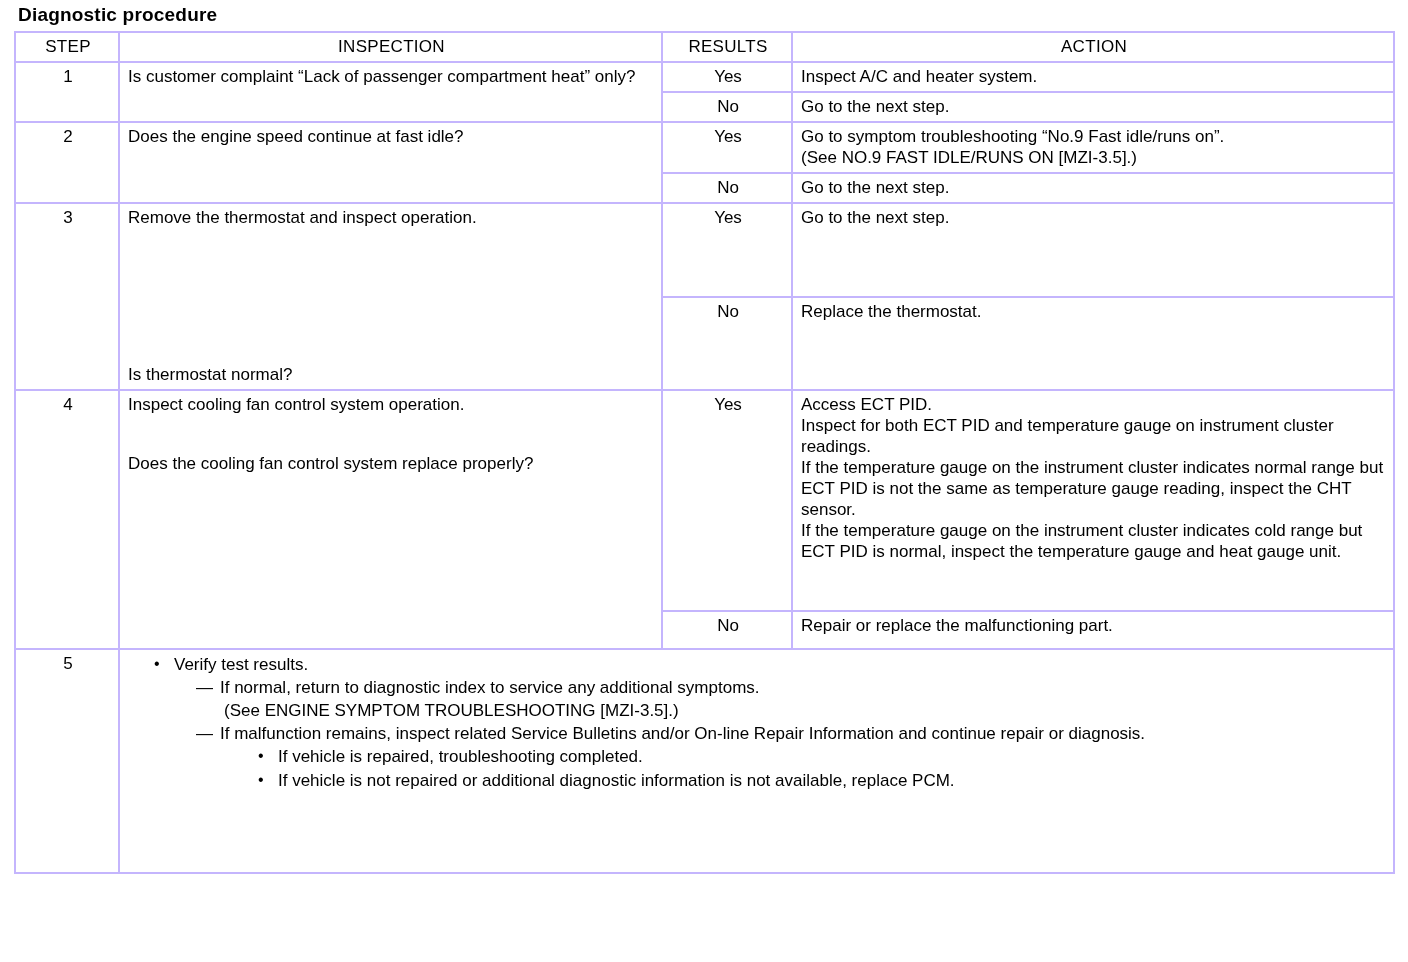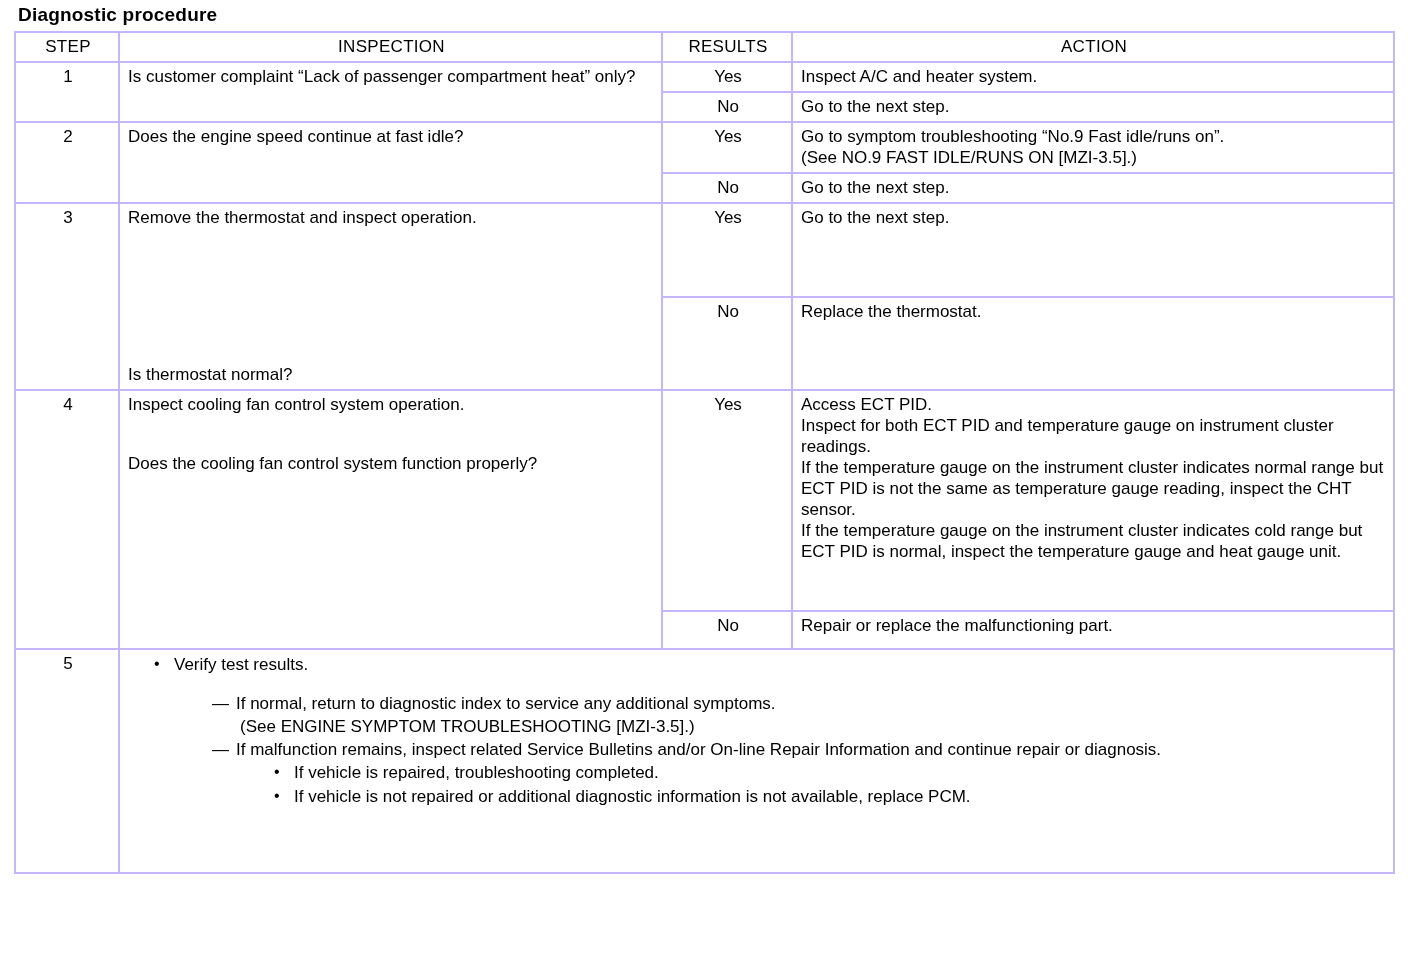--- a/index.html
+++ b/index.html
@@ -86,21 +86,21 @@
     line-height: 23px;
   }
   ul.lv1 > li.bullet::before {
     content: "\2022";
     position: absolute;
     left: 2px;
     top: -1px;
     font-size: 16px;
   }
   ul.lv2 {
-    margin: 16px;
+    margin: 0;
     padding: 0 0 0 22px;
     list-style: none;
   }
   ul.lv2 > li {
     position: relative;
     padding-left: 24px;
     line-height: 23px;
   }
   ul.lv2 > li.dash::before {
     content: "\2014";
@@ -191,21 +191,21 @@
       <tr>
         <td class="res">No</td>
         <td class="act">Replace the thermostat.</td>
       </tr>
 
       <tr>
         <td class="step" rowspan="2">4</td>
         <td class="insp" rowspan="2">
           <span>Inspect cooling fan control system operation.</span>
           <span class="spacer-pad" style="height:38px"></span>
-          <span>Does the cooling fan control system function properly?</span>
+          <span>Does the cooling fan control system replace properly?</span>
           <span class="spacer-pad tall-2"></span>
         </td>
         <td class="res">Yes</td>
         <td class="act" style="white-space:pre-line">Access ECT PID.
 Inspect for both ECT PID and temperature gauge on instrument cluster readings.
 If the temperature gauge on the instrument cluster indicates normal range but ECT PID is not the same as temperature gauge reading, inspect the CHT sensor.
 If the temperature gauge on the instrument cluster indicates cold range but ECT PID is normal, inspect the temperature gauge and heat gauge unit.</td>
       </tr>
       <tr>
         <td class="res">No</td>

